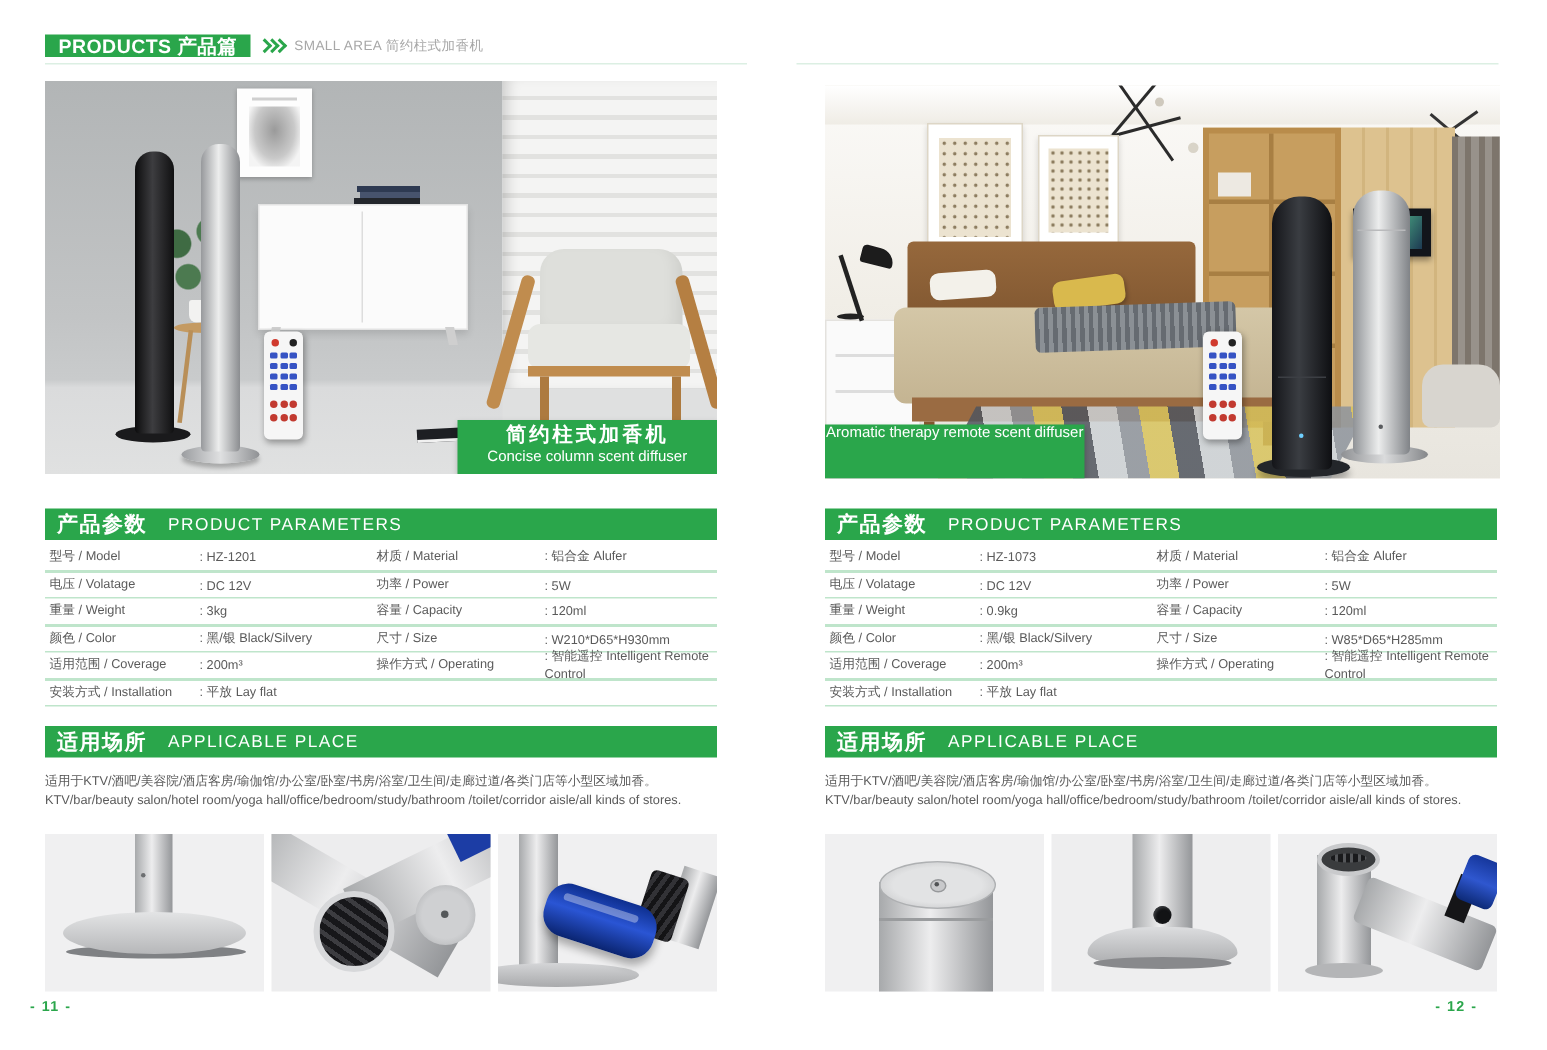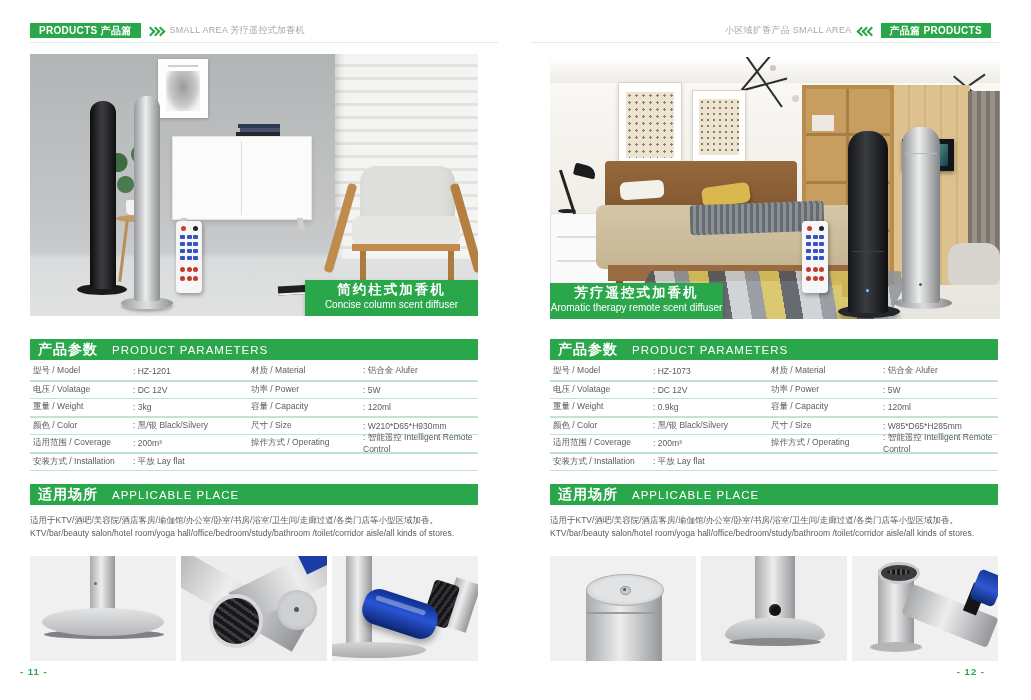--- a/index.html
+++ b/index.html
@@ -1,21 +1,21 @@
 <!DOCTYPE html>
 <html><head>
 <meta charset="utf-8">
 <style>
   html,body{margin:0;padding:0;background:#fff;}
   .sheet{position:relative;width:1031px;height:700px;background:#ffffff;overflow:hidden;
          font-family:"Liberation Sans","DejaVu Sans",sans-serif;color:#555;}
   .abs{position:absolute;}
 
   
-  .hdr-badge{height:15px;background:#2aa64b;color:#fff;font-size:10px;font-weight:bold;
+  .hdr-badge{height:15px;background:#2aa64b;color:#fff;font-size:13px;font-weight:bold;
              line-height:15px;padding:0 9px;letter-spacing:.3px;white-space:nowrap;}
   .hdr-crumb{font-size:9px;color:#a7a7a7;line-height:15px;white-space:nowrap;letter-spacing:.3px;}
   .chev{display:inline-block;width:5px;height:5px;border-top:2px solid #2aa64b;border-right:2px solid #2aa64b;margin:0 -1px;}
   .chev.r{transform:rotate(45deg);} .chev.l{transform:rotate(-135deg);}
   .hdr-rule{height:1px;background:#dcefe3;}
 
   
   .photo{width:448px;height:262px;overflow:hidden;background:#c3c5c6;}
   .ph{position:absolute;}
   .model-label{font-family:"Liberation Serif","DejaVu Serif",serif;font-style:italic;font-weight:bold;
@@ -52,31 +52,24 @@
 </head>
 <body>
 
 <div class="sheet">
 
   <div class="abs" style="left:30px;top:21px;display:flex;align-items:center;gap:7px;">
     <div class="hdr-badge">PRODUCTS 产品篇</div>
     <span style="white-space:nowrap;">
       <i class="chev r"></i><i class="chev r"></i><i class="chev r"></i>
     </span>
-    <div class="hdr-crumb">SMALL AREA 芳疗遥控式加香机</div>
+    <div class="hdr-crumb">SMALL AREA 简约柱式加香机</div>
   </div>
   <div class="abs hdr-rule" style="left:30px;top:42px;width:468px;"></div>
 
-  <div class="abs" style="right:40px;top:21px;display:flex;align-items:center;gap:7px;">
-    <div class="hdr-crumb">小区域扩香产品 SMALL AREA</div>
-    <span style="white-space:nowrap;">
-      <i class="chev l"></i><i class="chev l"></i><i class="chev l"></i>
-    </span>
-    <div class="hdr-badge">产品篇 PRODUCTS</div>
-  </div>
   <div class="abs hdr-rule" style="left:531px;top:42px;width:468px;"></div>
 
   <div class="abs photo" style="left:30px;top:54px;">
     <div class="ph" style="inset:0;background:linear-gradient(180deg,#b2b5b6 0%,#c2c4c5 60%,#c9cbcc 76%,#dadbdc 78%,#e0e1e1 100%);"></div>
     <div class="ph" style="left:305px;top:0;width:143px;height:205px;background:repeating-linear-gradient(180deg,#f4f4f3 0 10px,#e2e2e0 10px 13px);box-shadow:inset 8px 0 10px -6px rgba(0,0,0,.2);"></div>
     <div class="ph" style="left:305px;top:205px;width:143px;height:57px;background:#dfe0e0;"></div>
 
     <div class="ph" style="left:128px;top:5px;width:50px;height:59px;background:#fdfdfd;box-shadow:0 1px 3px rgba(0,0,0,.25);">
       <div class="ph" style="left:8px;top:12px;width:34px;height:40px;background:radial-gradient(ellipse at 50% 40%,#9a9a9a 0%,#c9c9c9 55%,#f4f4f4 80%);"></div>
       <div class="ph" style="left:10px;top:6px;width:30px;height:2px;background:#cfcfcf;"></div>
@@ -204,21 +197,20 @@
       <div class="ph" style="left:17px;top:156px;width:3px;height:3px;border-radius:50%;background:#5a5c5f;"></div>
     </div>
 
     <div class="ph remote" style="left:252px;top:164px;">
       <span class="rm-top"></span>
       <span class="rm-blue"></span>
       <span class="rm-red"></span>
     </div>
 
     <div class="ph green-tag" style="left:0;bottom:0;">
-      <div class="cn">芳疗遥控式加香机</div>
       <div class="en">Aromatic therapy remote scent diffuser</div>
     </div>
   </div>
 
   <div class="abs" style="left:30px;top:339px;">
     <div class="sec-head">
       <span class="cn">产品参数</span>
       <span class="en">PRODUCT PARAMETERS</span>
     </div>
     <div class="ptable" style="margin-top:3px;">

